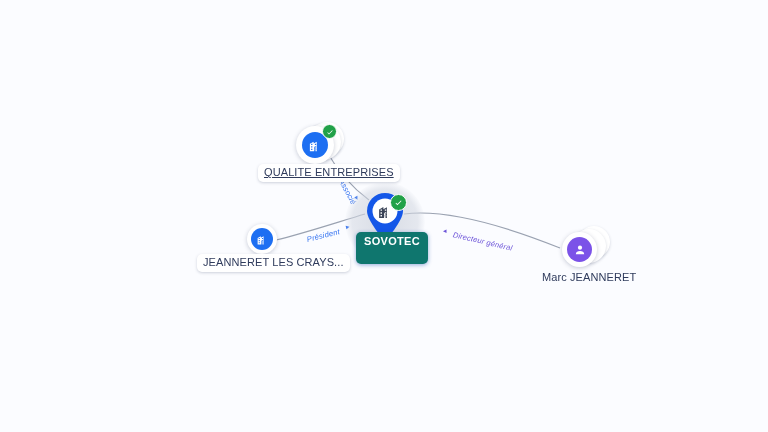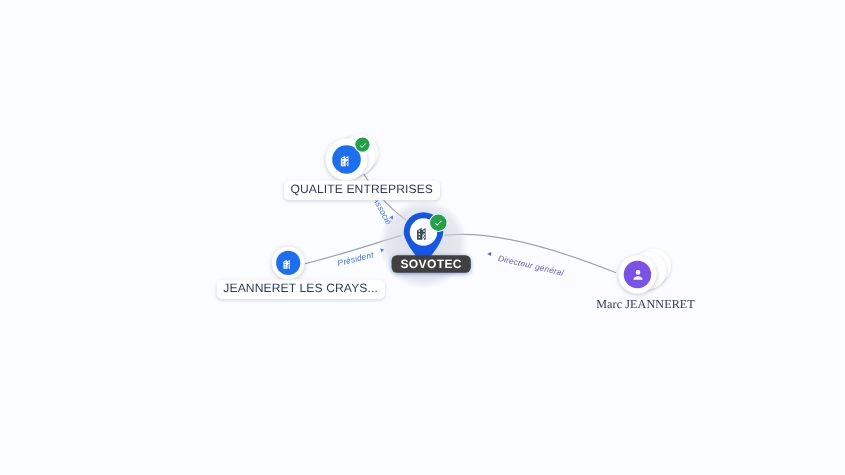--- a/index.html
+++ b/index.html
@@ -38,26 +38,26 @@
     color:#2f3b5c;
     border-radius:5px;
     padding:2px 6px 3px 6px;
     font-size:11px;
     line-height:13px;
     white-space:nowrap;
     box-shadow:0 1px 3px rgba(42,55,90,.22);
     letter-spacing:.1px;
   }
   .nlabel.primary{
-    background:#404040;
+    background:#0f766e;
     color:#ffffff;
     font-size:11px;
     font-weight:700;
     border-radius:5px;
-    padding:3px 8px 0 8px;
+    padding:3px 8px 16px 8px;
     box-shadow:0 1px 4px rgba(20,70,170,.45);
     letter-spacing:.3px;
   }
   .nlabel.person{
     box-shadow:none;background:transparent;color:#2f3b5c;
   }
 
   
   .halo{position:absolute;border-radius:50%;
         background:radial-gradient(circle,rgba(205,210,220,.75) 0%,rgba(210,215,225,.55) 58%,rgba(225,228,236,0) 72%);}
@@ -114,21 +114,21 @@
         <svg width="15" height="15" viewBox="0 0 24 24">
           <path fill="#ffffff" d="M3 21V9.2l6-3.4v3.1l5-2.8V21h-2v-7h-2v7H3zm2-2h2v-2H5v2zm0-4h2v-2H5v2zm0-4h2V9H5v2zm6 8h2v-2h-2v2zm0-4h2v-2h-2v2zm0-4h2V9h-2v2z"></path>
         </svg>
       </div>
     </div>
     <div class="badge" style="left:26px;top:0px;width:13px;height:13px;">
       <svg width="8" height="8" viewBox="0 0 24 24">
           <path fill="#ffffff" d="M9 16.2l-3.5-3.5L4 14.2l5 5 11-11-1.5-1.5z"></path>
         </svg>
     </div>
-    <div class="nlabel" style="left:-38px;top:40px;">QUALITE ENTREPRISES</div>
+    <div class="nlabel" style="left:-38px;top:40px;text-decoration:underline;">QUALITE ENTREPRISES</div>
   </div>
 
   <div class="node" style="left:247px;top:224px;">
     <div class="disc" style="left:0;top:0;width:30px;height:30px;">
       <div class="inner blue" style="width:22px;height:22px;">
         <svg width="13" height="13" viewBox="0 0 24 24">
           <path fill="#ffffff" d="M3 21V9.2l6-3.4v3.1l5-2.8V21h-2v-7h-2v7H3zm2-2h2v-2H5v2zm0-4h2v-2H5v2zm0-4h2V9H5v2zm6 8h2v-2h-2v2zm0-4h2v-2h-2v2zm0-4h2V9h-2v2z"></path>
         </svg>
       </div>
     </div>
@@ -139,21 +139,21 @@
     <div class="stack" style="left:16px;top:-4px;width:32px;height:32px;"></div>
     <div class="stack" style="left:10px;top:-1px;width:34px;height:34px;"></div>
     <div class="disc" style="left:0;top:2px;width:35px;height:35px;">
       <div class="inner purple" style="width:25px;height:25px;">
         <svg width="14" height="14" viewBox="0 0 24 24">
           <circle cx="12" cy="8" r="3.6" fill="#ffffff"></circle>
           <path fill="#ffffff" d="M4.8 19.4c0-3.6 3.3-5.6 7.2-5.6s7.2 2 7.2 5.6z"></path>
         </svg>
       </div>
     </div>
-    <div class="nlabel person" style="left:-26px;top:39px;font-family:Liberation Serif, serif;">Marc JEANNERET</div>
+    <div class="nlabel person" style="left:-26px;top:39px;">Marc JEANNERET</div>
   </div>
 
   <div class="node" style="left:362px;top:190px;">
     <div class="halo" style="left:-17px;top:-8px;width:80px;height:80px;"></div>
 
     <div class="pin-wrap" style="left:0;top:0;width:46px;height:52px;">
       <svg class="pin-svg" width="46" height="52" viewBox="0 0 46 52" xmlns="http://www.w3.org/2000/svg">
         <path d="M23 51 C23 51 5 31.5 5 21 A18 18 0 1 1 41 21 C41 31.5 23 51 23 51 Z" fill="#1457e8"></path>
         <circle cx="23" cy="21" r="12.5" fill="#ffffff"></circle>
       </svg>

